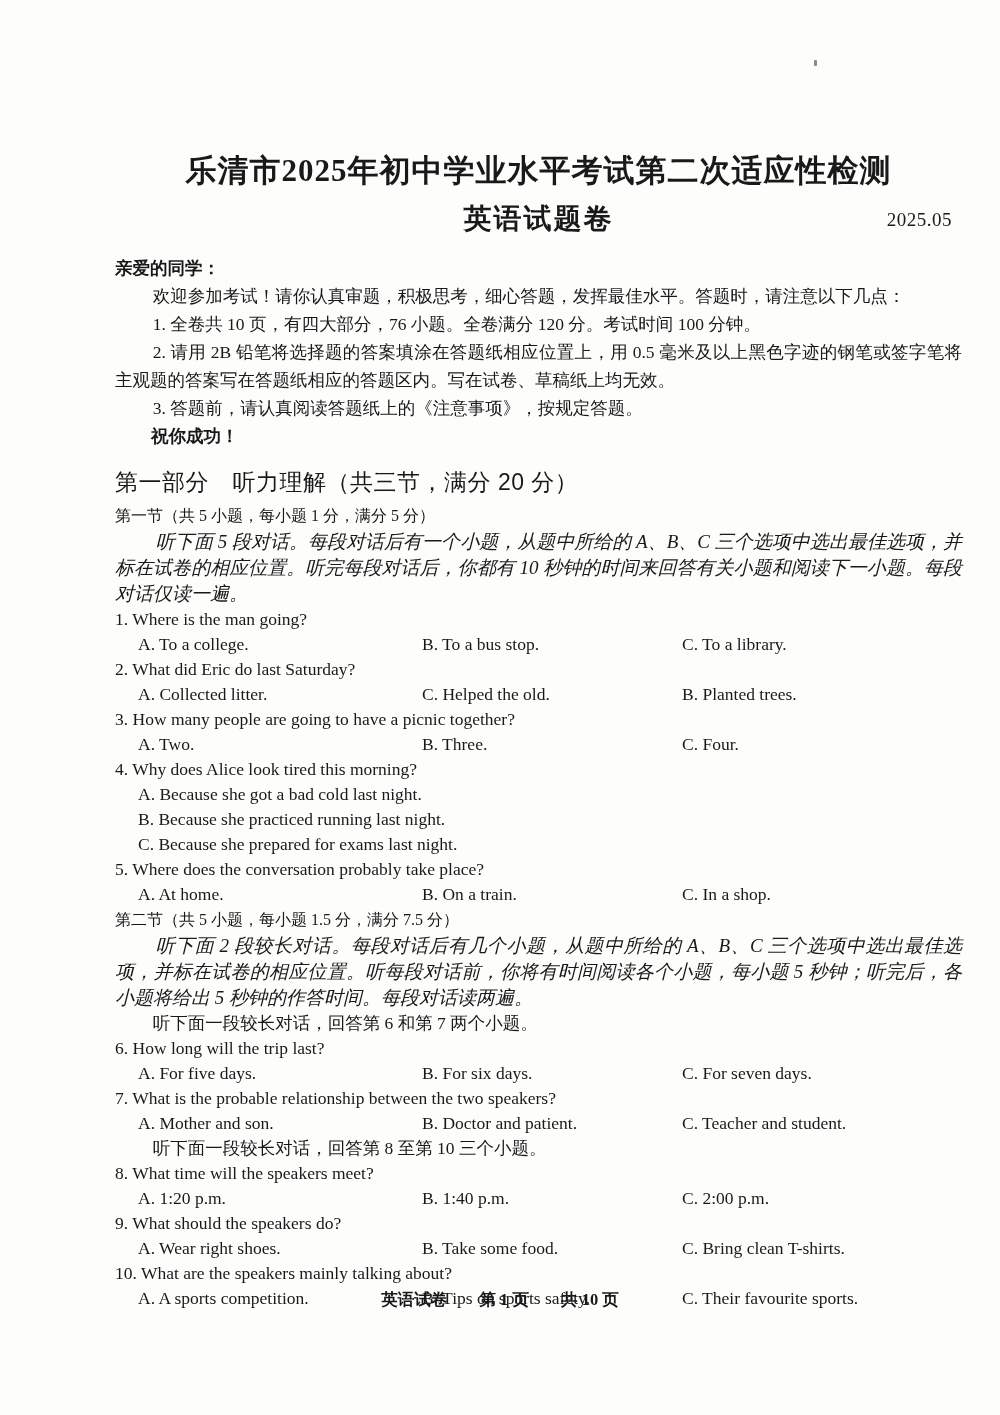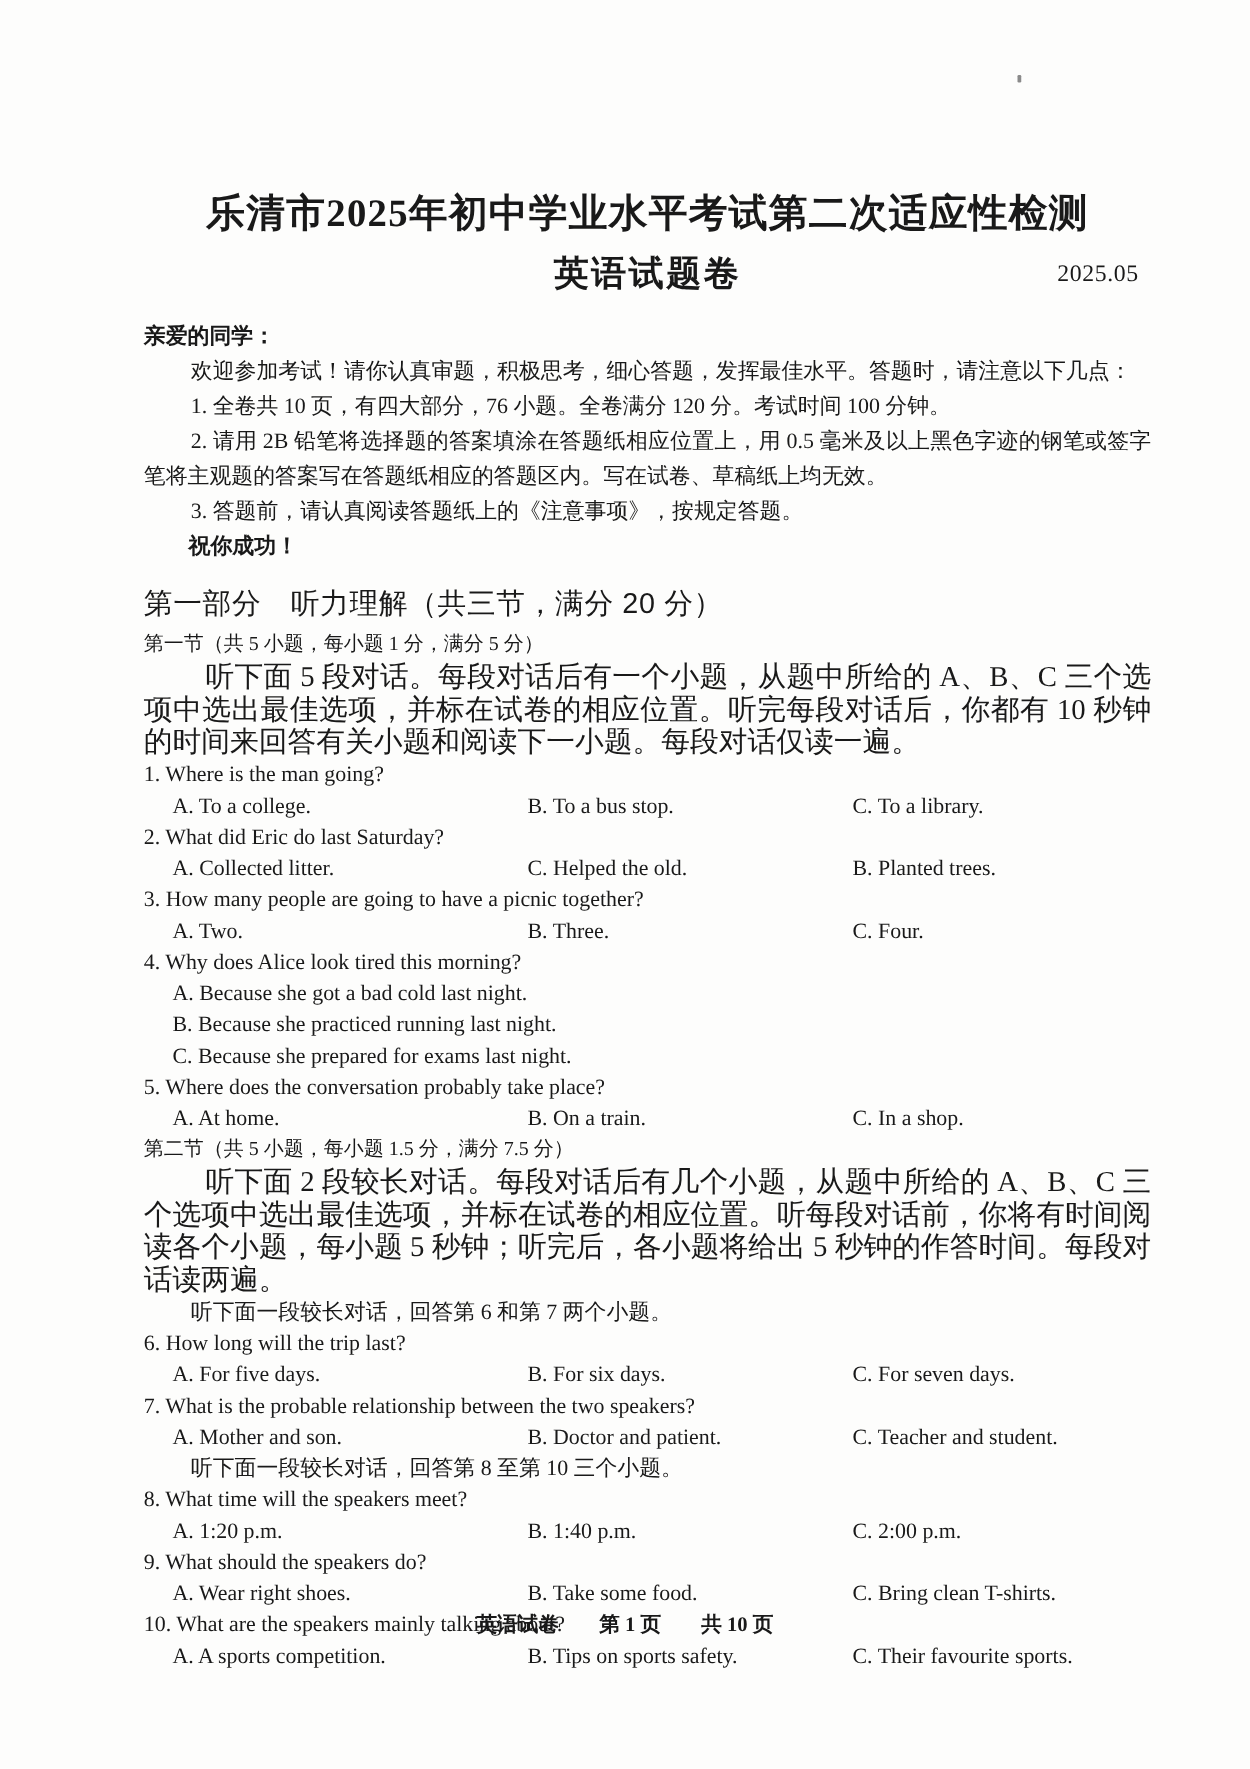--- a/index.html
+++ b/index.html
@@ -7,21 +7,21 @@
   .sheet {
     position: relative;
     width: 1000px;
     height: 1415px;
     margin: 0 auto;
     background: #fdfdfc;
     color: #191919;
     font-family: "Liberation Serif", "DejaVu Serif", serif;
     overflow: hidden;
   }
-  .content { padding: 0 79px 0 115px; }
+  .content { padding: 0 38px 0 115px; }
 
   .speck {
     position: absolute; left: 814px; top: 60px;
     width: 3px; height: 6px; background: #8a8a8a; border-radius: 1px;
   }
 
   .main-title {
     margin: 0; padding-top: 150px;
     text-align: center;
     font-size: 31px; font-weight: 700;
@@ -55,22 +55,22 @@
 
   .part-heading {
     margin: 17px 0 5px 0;
     font-size: 23px; font-weight: 400; letter-spacing: 0.5px;
     font-family: "Liberation Sans", "DejaVu Sans", sans-serif;
   }
   .section-title {
     margin: 0; font-size: 16px; line-height: 26px;
   }
   .instructions {
-    margin: 0; font-size: 23px; line-height: 26px;
-    text-indent: 2.15em; text-align: justify;
+    margin: 0; font-size: 19px; line-height: 26px;
+    text-indent: 2.15em; text-align: justify; font-style: italic;
   }
   .dialog-note {
     margin: 0; font-size: 17.5px; line-height: 25px; text-indent: 2.15em;
   }
 
   .question { margin: 0; }
   .q-text { margin: 0; font-size: 17.5px; line-height: 25px; }
   .options {
     padding-left: 23px;
     font-size: 17.5px; line-height: 25px;

